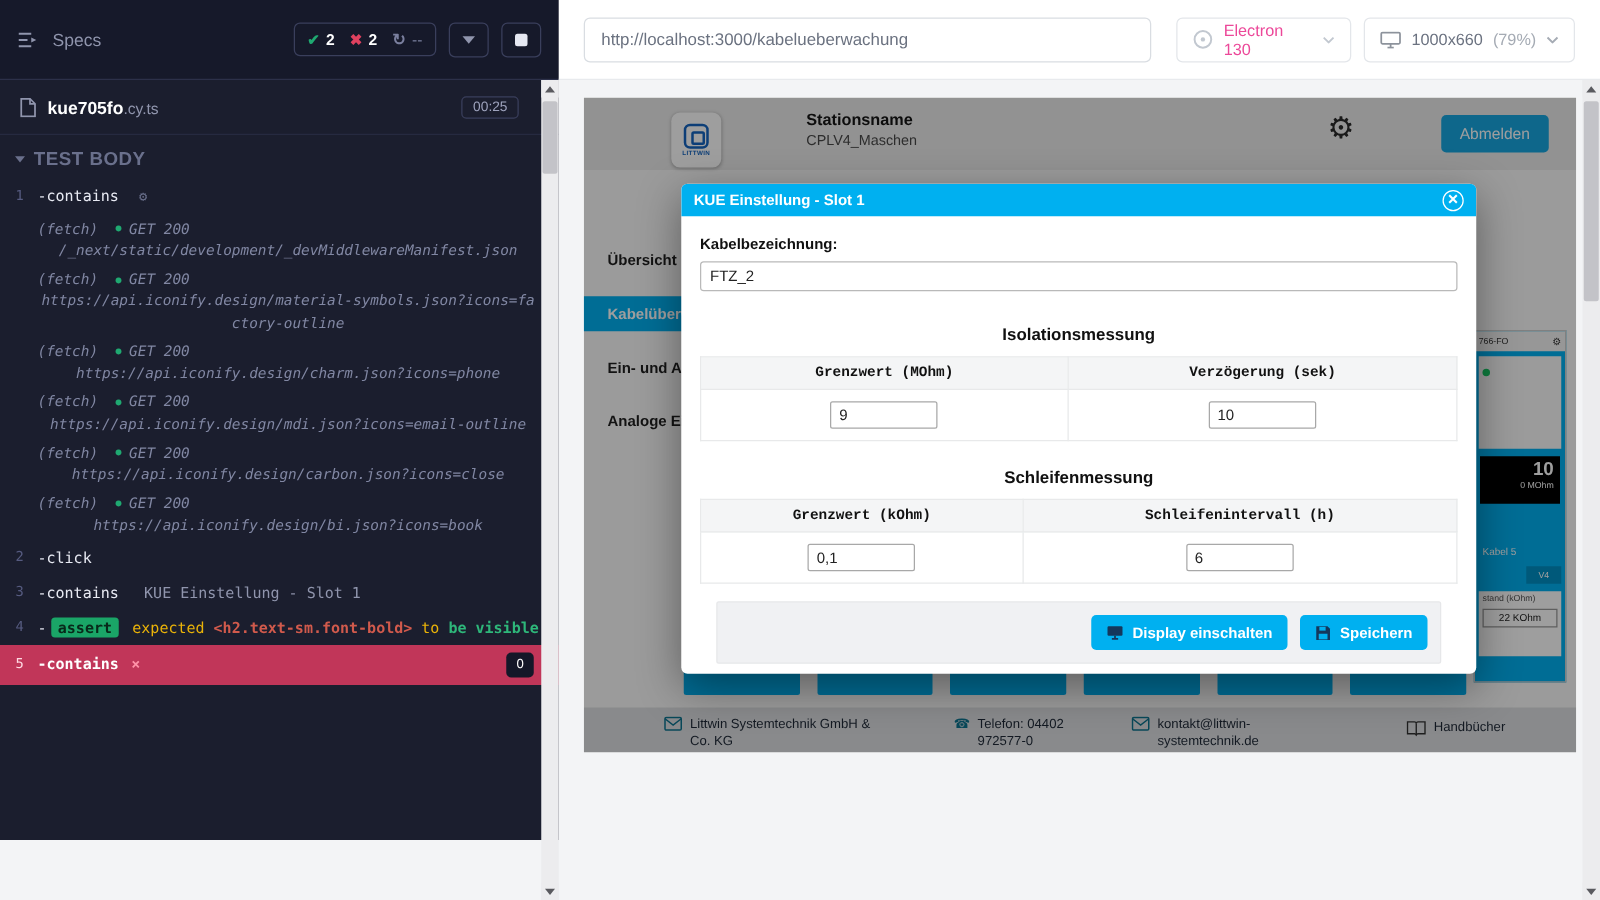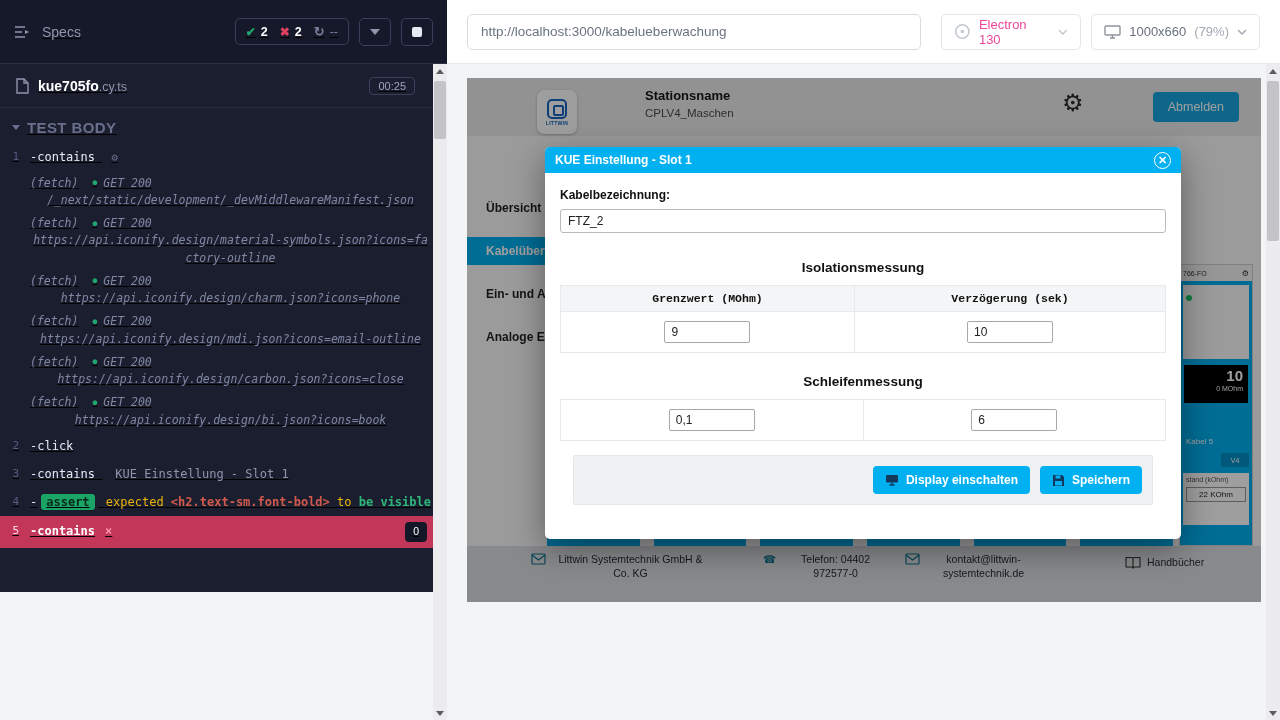--- a/index.html
+++ b/index.html
@@ -3,21 +3,21 @@
 <meta charset="utf-8">
 <style>
   * { box-sizing: border-box; }
   html,body { margin:0; padding:0; }
   body {
     width:1280px; height:720px; overflow:hidden; position:relative;
     font-family:"Liberation Sans", sans-serif; background:#f3f4f6;
   }
 
   
-  .sidebar { position:absolute; left:0; top:0; width:447px; height:592px; background:#1b1e2e;text-decoration:underline; }
+  .sidebar { position:absolute; left:0; top:0; width:447px; height:672px; background:#1b1e2e; }
   .sb-header { height:64px; background:#16192a; border-bottom:1px solid #2c3049;
     display:flex; align-items:center; padding:0 14px; gap:10px; }
   .sb-title { color:#9095ad; font-size:14px; }
   .sb-spacer { flex:1; }
   .stats { display:flex; align-items:center; gap:12px; border:1px solid #3a3f5c; border-radius:5px; padding:5px 10px; }
   .stat { display:flex; align-items:center; gap:5px; font-size:12.5px; font-weight:bold; color:#fff; }
   .st-pass { color:#1fa971; font-size:12px; }
   .st-fail { color:#e0415f; font-size:12px; }
   .st-pend { color:#7a7f9e; font-size:13px; }
   .stat .muted { color:#7a7f9e; font-weight:normal; }
@@ -113,21 +113,21 @@
   .disp-val { font-size:15px; font-weight:bold; line-height:1.2; }
   .disp-unit { font-size:7px; }
   .pkabel { position:absolute; left:6px; top:172px; color:#fff; font-size:8px; }
   .pbtn { position:absolute; right:3px; top:188px; width:28px; height:14px; background:#0090c6; color:#fff;
     font-size:7px; display:flex; align-items:center; justify-content:center; }
   .pbox { position:absolute; left:3px; top:208px; right:3px; height:52px; background:#fff; padding:3px; font-size:7px; color:#555; }
   .pbox-val { margin-top:4px; border:1px solid #999; text-align:center; font-size:8px; color:#222; padding:2px 0; }
   .btnrow { position:absolute; left:80px; top:456px; right:88px; height:22px; display:flex; gap:14px; z-index:1; }
   .btnrow > div { flex:1; background:#00b0f0; border-radius:2px; }
 
-  .aut-footer { position:absolute; left:0; right:0; bottom:0; height:56px; background:#dddfe2; z-index:1;text-align:center; }
+  .aut-footer { position:absolute; left:0; right:0; bottom:0; height:36px; background:#dddfe2; z-index:1; }
   .f-item { position:absolute; top:7px; display:flex; gap:6px; font-size:10.5px; color:#1f2937; line-height:1.3; }
   .f-ico { flex:none; color:#0e7490; }
   .f1 { left:64px; width:178px; } .f2 { left:296px; width:126px; } .f3 { left:438px; width:136px; } .f4 { left:618px; top:10px;margin-left:40px; }
 
   
   .modal { position:absolute; left:78px; top:69px; width:636px; height:392px; background:#fff; border-radius:5px;
     box-shadow:0 10px 34px rgba(0,0,0,.4); z-index:10; display:flex; flex-direction:column; overflow:hidden; }
   .modal-title { height:26px; background:#00b0f0; color:#fff; font-size:12px; font-weight:bold;
     display:flex; align-items:center; padding:0 10px; flex:none; }
   .mclose { margin-left:auto; width:17px; height:17px; border:1.5px solid #fff; border-radius:50%;
@@ -445,20 +445,24 @@
         <tr>
           <td><input class="cell-input" value="9" style=""></td>
           <td><input class="cell-input" value="10" style=""></td>
         </tr>
       </tbody>
         </table>
 
       <div class="msection second">Schleifenmessung</div>
       <table class="mtable">
         <tbody>
+            <tr>
+          <th>Grenzwert (kOhm)</th>
+          <th>Schleifenintervall (h)</th>
+        </tr>
         <tr>
           <td><input class="cell-input" value="0,1" style=""></td>
           <td><input class="cell-input" value="6" style=""></td>
         </tr>
       </tbody>
         </table>
 
       <div class="modal-footer">
         <button class="mbtn">
           <svg class="ic" width="14" height="12" viewBox="0 0 14 12">

